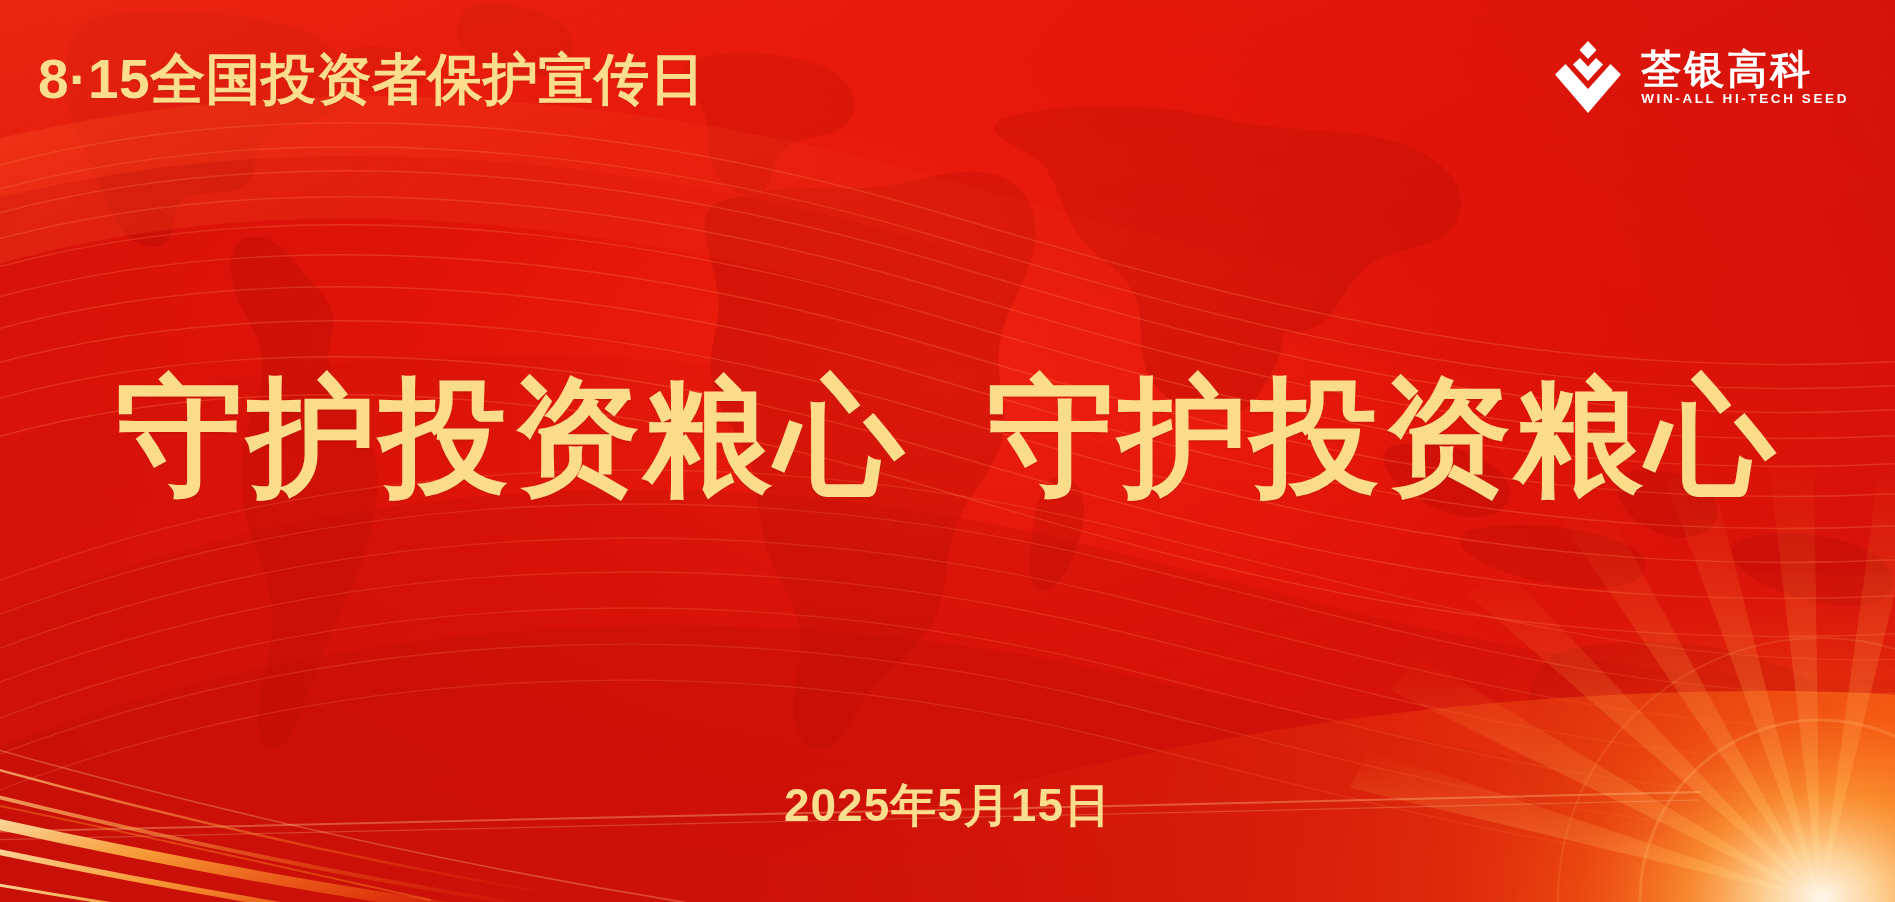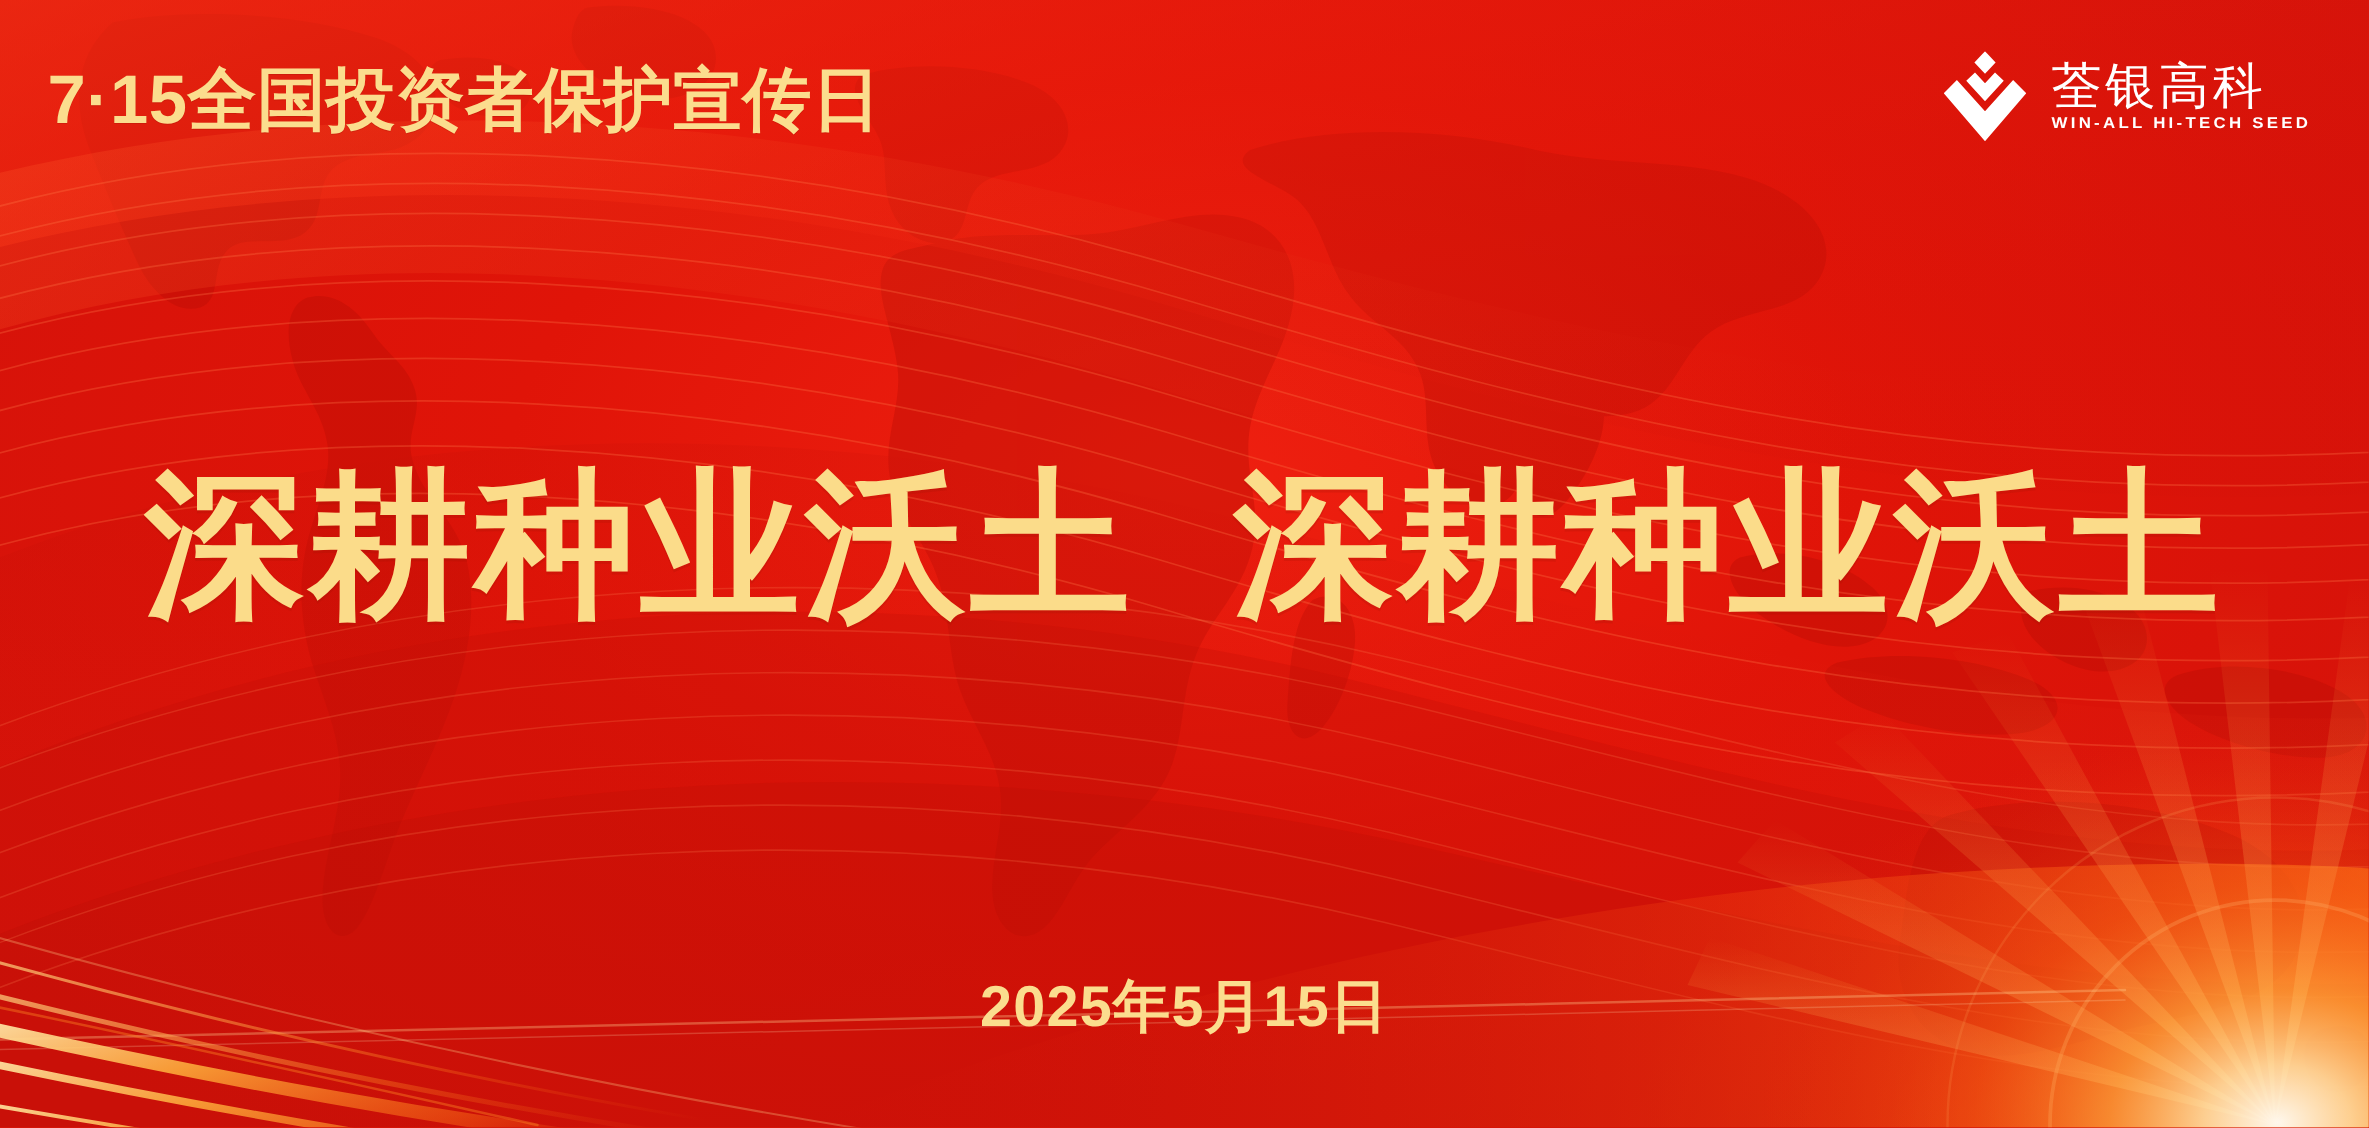--- a/index.html
+++ b/index.html
@@ -43,21 +43,21 @@
     line-height:1;
     padding-top:8px;
     text-shadow:0 1px 0 rgba(150,20,5,.25);
   }
 
   
   .logo { display:flex; align-items:center; gap:20px; padding-top:4px; }
   .logo-mark { width:66px; height:72px; flex:none; display:block; }
   .logo-text { display:flex; flex-direction:column; gap:3px; }
   .logo-cn {
-    font-size:40px; font-weight:normal; color:#ffffff;
+    font-size:40px; font-weight:bold; color:#ffffff;
     letter-spacing:3px; line-height:1; white-space:nowrap;
   }
   .logo-en {
     font-size:13.5px; color:#ffffff; letter-spacing:2.6px;
     line-height:1; white-space:nowrap; font-weight:bold;
     transform:scaleY(.92); transform-origin:left center;
   }
 
   
   .title-wrap {
@@ -262,39 +262,39 @@
         <path d="M-30,762 C170,818 420,876 700,918" stroke="url(#goldStreak2)" stroke-width="2.4"></path>
         <path d="M-30,742 C180,802 440,864 720,908" stroke="#ffd38e" stroke-opacity=".30" stroke-width="1.6"></path>
         <path d="M-30,880 C130,908 330,940 560,962" stroke="url(#goldStreak)" stroke-width="3"></path>
         <path d="M-30,800 C110,828 260,862 430,900" stroke="#ff8c22" stroke-opacity=".40" stroke-width="2"></path>
       </g>
     </svg>
   </div>
 
   <div class="header">
 
-    <div class="eyebrow">7·15全国投资者保护宣传日</div>
+    <div class="eyebrow">8·15全国投资者保护宣传日</div>
 
     <div class="logo">
       <svg class="logo-mark" viewBox="0 0 66 72">
 
         <path d="M33,0 L41.5,9 L33,18 L24.5,9 Z" fill="#ffffff"></path>
 
         <path d="M33,40 L18,23.5 L25,17 L33,25.5 L41,17 L48,23.5 Z" fill="#ffffff"></path>
 
         <path d="M33,72 L0,33.5 L10.5,23 L33,48 L55.5,23 L66,33.5 Z" fill="#ffffff"></path>
       </svg>
       <div class="logo-text">
         <div class="logo-cn">荃银高科</div>
         <div class="logo-en">WIN-ALL HI-TECH SEED</div>
       </div>
     </div>
   </div>
 
   <div class="title-wrap">
-    <h1 class="main-title">深耕种业沃土  深耕种业沃土</h1>
+    <h1 class="main-title">守护投资粮心  守护投资粮心</h1>
   </div>
 
   <div class="date-wrap">
     <div class="date-text">2025年5月15日</div>
   </div>
 
 </div>
 
 </body></html>

